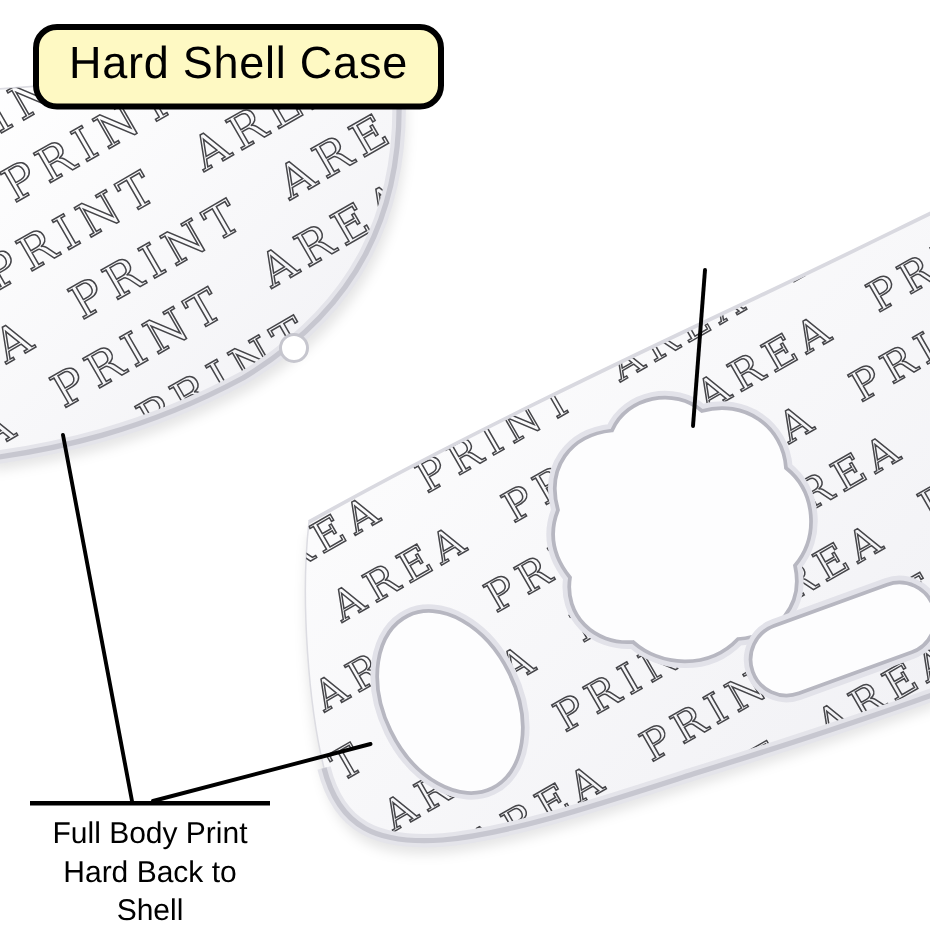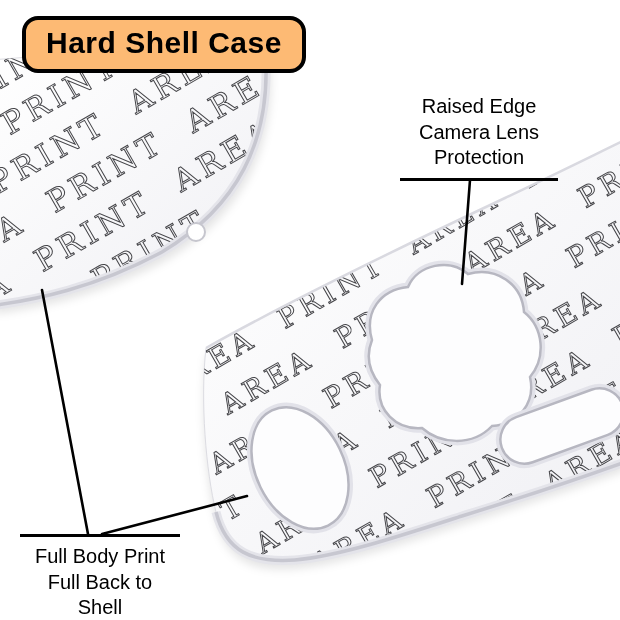--- a/index.html
+++ b/index.html
@@ -3,22 +3,22 @@
 <meta charset="utf-8">
 <style>
   html,body{margin:0;padding:0;background:#ffffff;}
   body{width:620px;height:620px;overflow:hidden;font-family:"Liberation Sans",sans-serif;}
   .stage{position:relative;width:620px;height:620px;background:#ffffff;}
   .stage svg{position:absolute;left:0;top:0;}
 
   .badge{
     position:absolute;left:22px;top:16px;
     border:4px solid #000;border-radius:16px;
-    padding:6px 20px 9px 20px;background:#fdba74;
-    font-size:30px;font-weight:bold;letter-spacing:.5px;color:#000;
+    padding:6px 20px 9px 20px;background:#fef9c3;
+    font-size:30px;font-weight:normal;letter-spacing:.5px;color:#000;
     z-index:5;
     text-align:center;
   }
 
   .ann{
     position:absolute;text-align:center;color:#000;
     font-size:20px;line-height:1.28;font-weight:400;z-index:5;
   }
   .ann-camera{
     left:400px;top:94px;width:158px;
@@ -116,25 +116,20 @@
 
     <line x1="470" y1="180" x2="462" y2="284" stroke="#000" stroke-width="2.6" stroke-linecap="round"></line>
     <line x1="88" y1="534" x2="42" y2="290" stroke="#000" stroke-width="2.6" stroke-linecap="round"></line>
     <line x1="102" y1="534" x2="247" y2="496" stroke="#000" stroke-width="2.6" stroke-linecap="round"></line>
   </svg>
 
   <div class="badge">
     <span>Hard Shell Case</span>
   </div>
 
-  <div class="ann ann-camera">
-    <div>Raised Edge</div>
-    <div>Camera Lens</div>
-    <div>Protection</div>
-  </div>
 
   <div class="ann ann-fullbody">
     <div>Full Body Print</div>
-    <div>Full Back to</div>
+    <div>Hard Back to</div>
     <div>Shell</div>
   </div>
 
 </div>
 
 </body></html>

